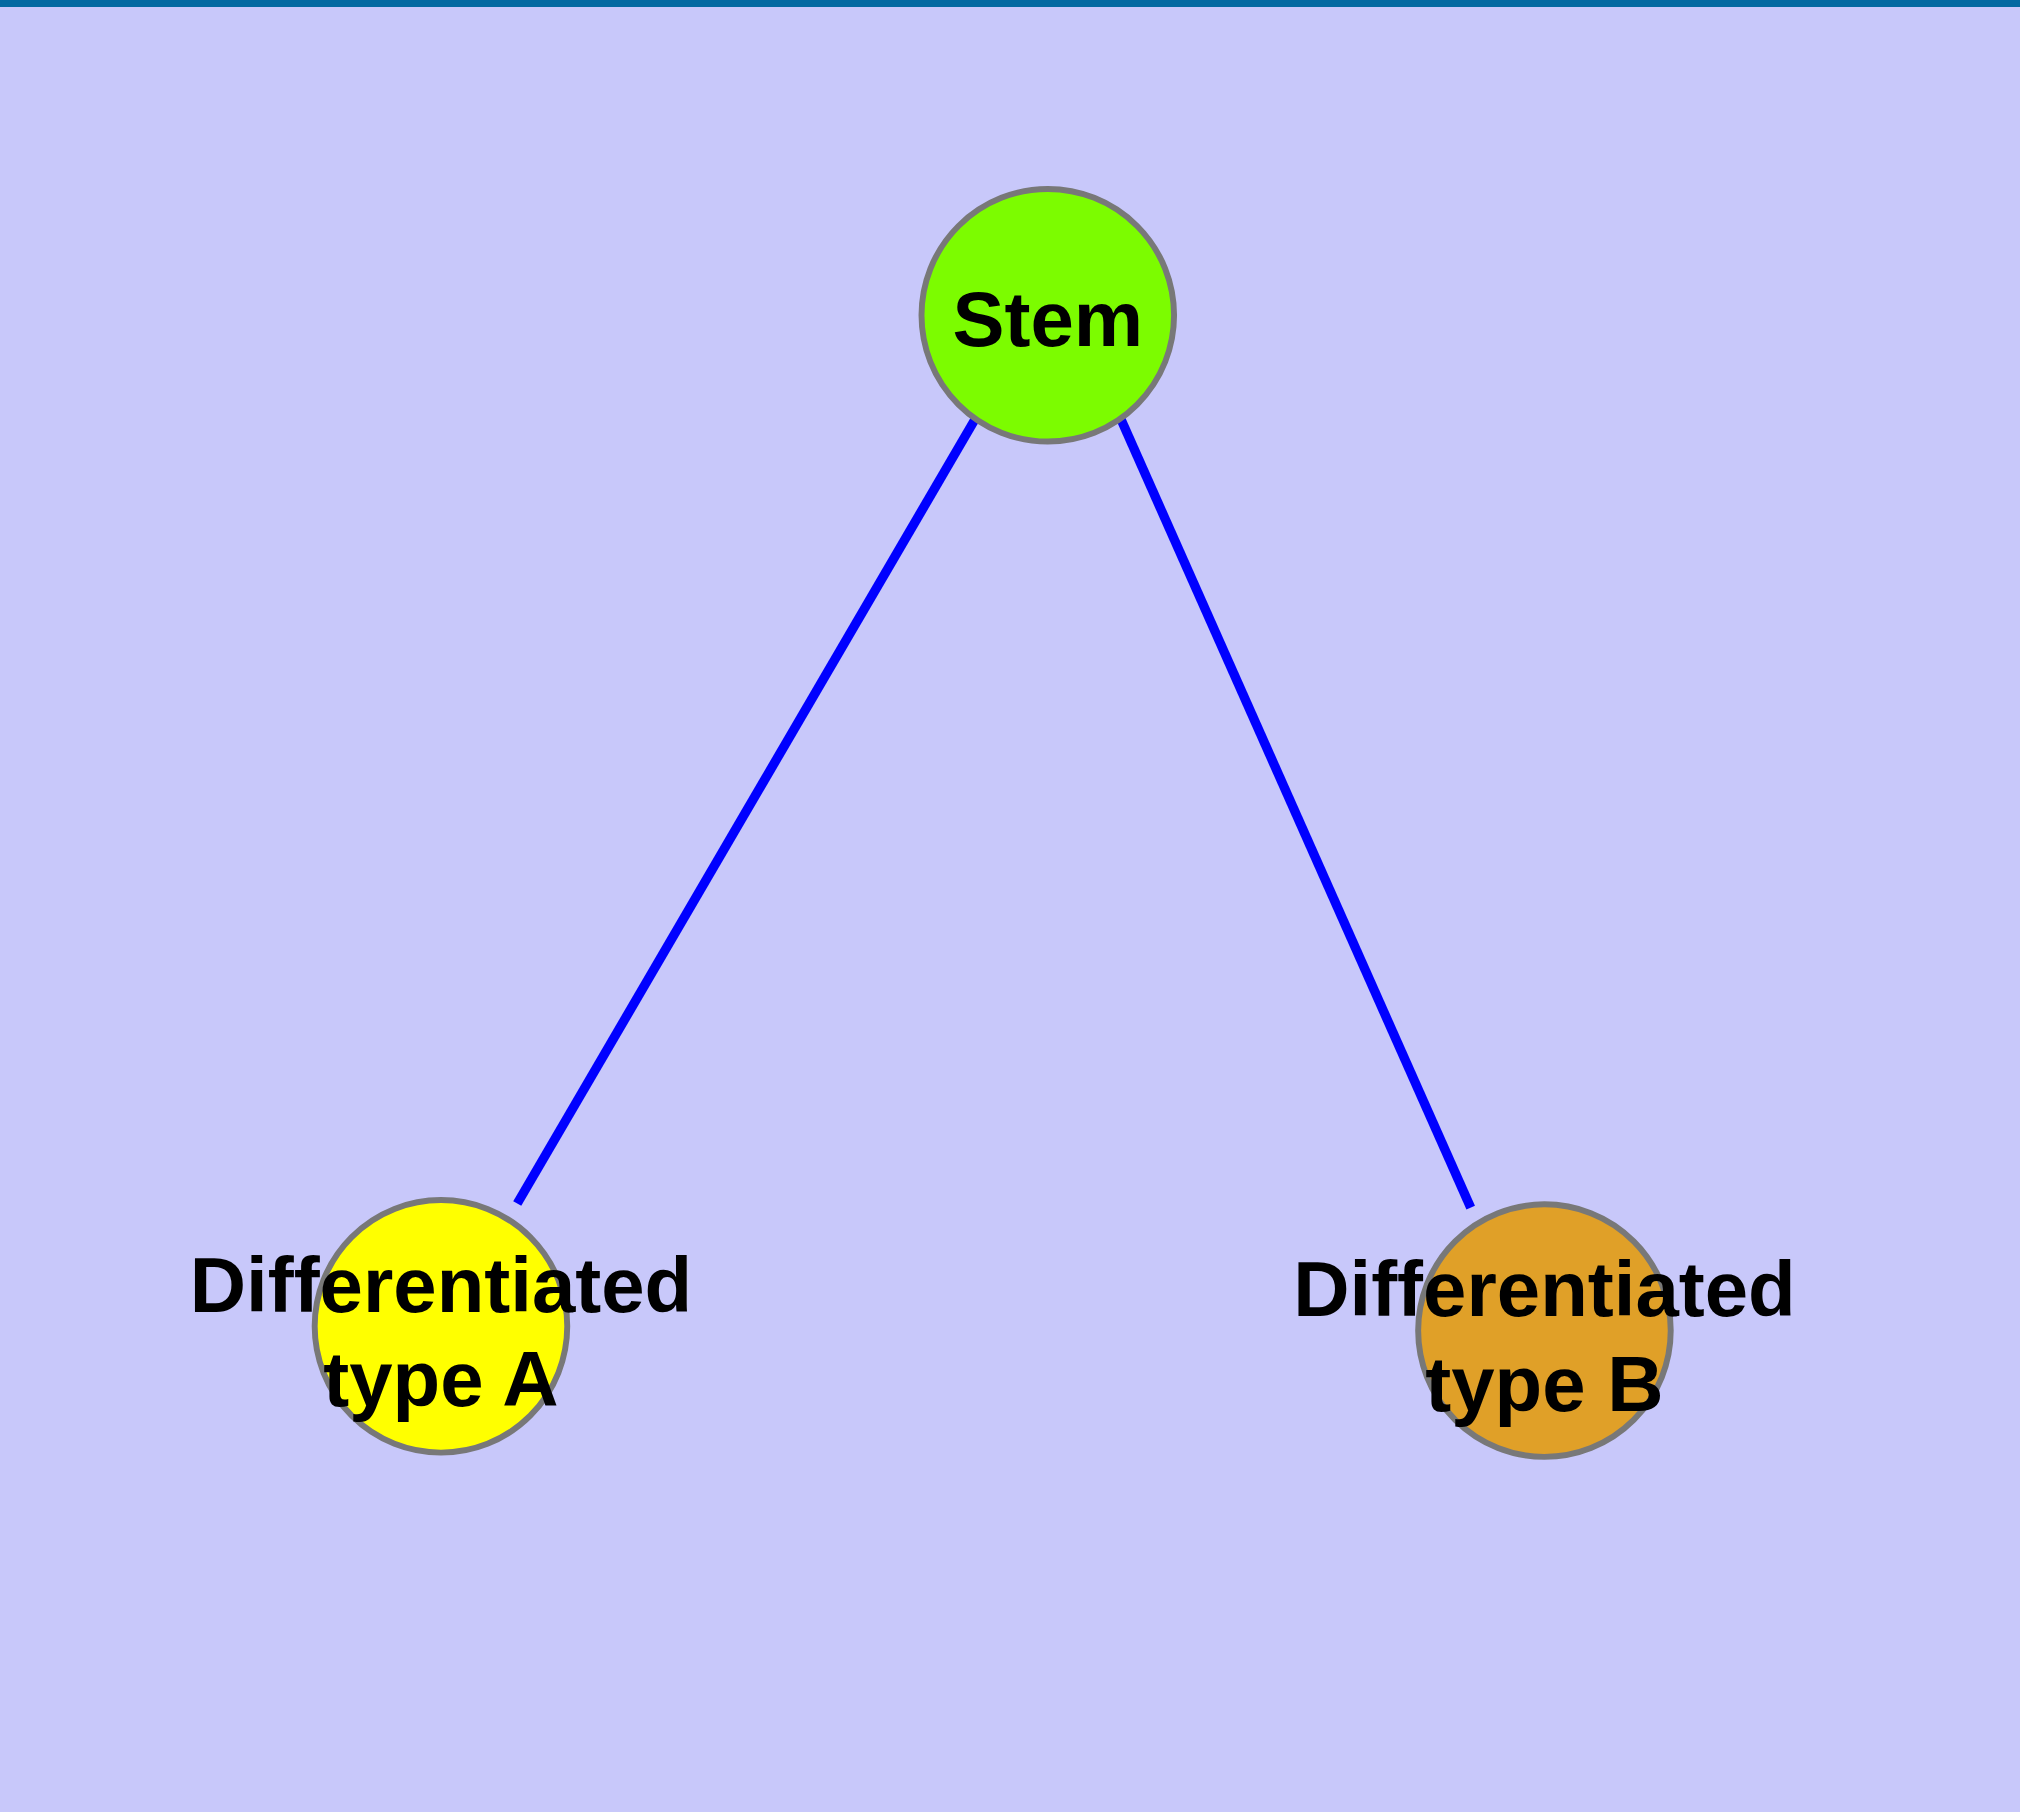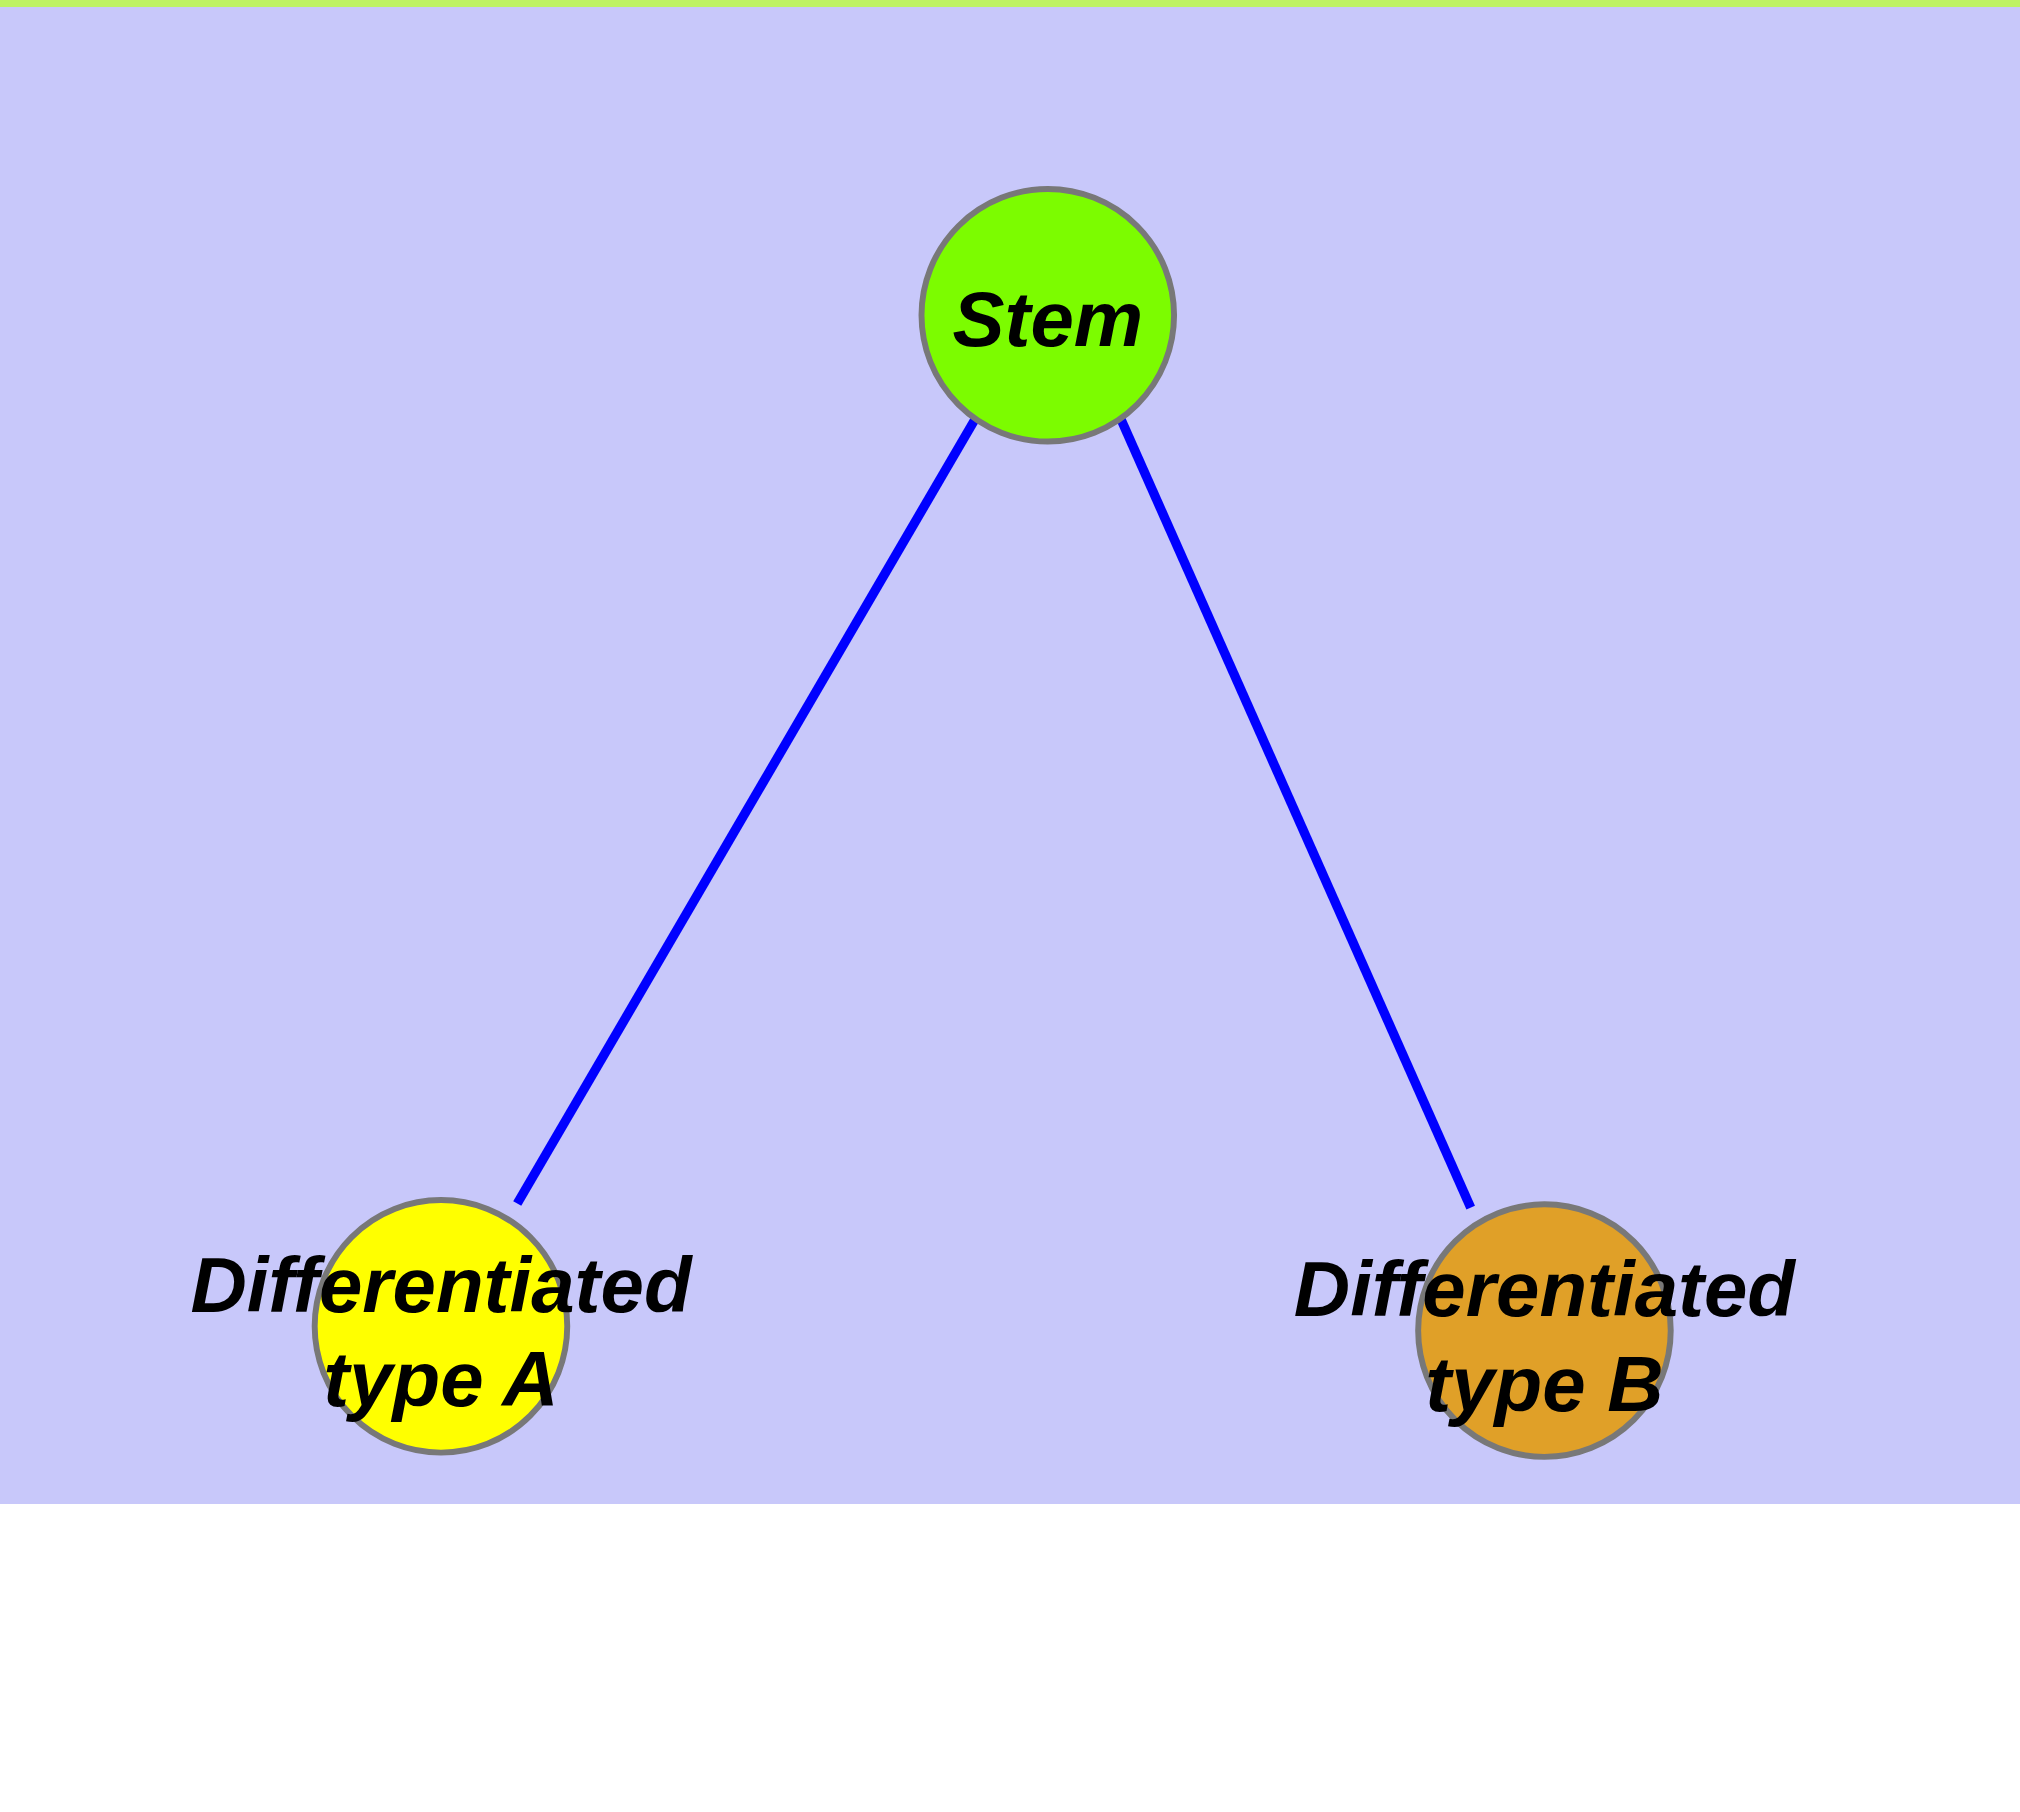--- a/index.html
+++ b/index.html
@@ -4,25 +4,24 @@
 <title>Cell Differentiation Graph</title>
 <style>
   html, body {
     margin: 0;
     padding: 0;
     background: #ffffff;
   }
   #canvas {
     position: relative;
     width: 2021px;
-    height: 1504px;
+    height: 1812px;
     overflow: hidden;
-    background: #bef264;
+    background: #0369a1;
     font-family: "Liberation Sans", sans-serif;
-    font-style: italic;
   }
   #plot-background {
     position: absolute;
     left: 0;
     top: 6.8px;
     width: 2021px;
     height: 1805px;
     background: #c8c8fa;
   }
   #graph-svg {

